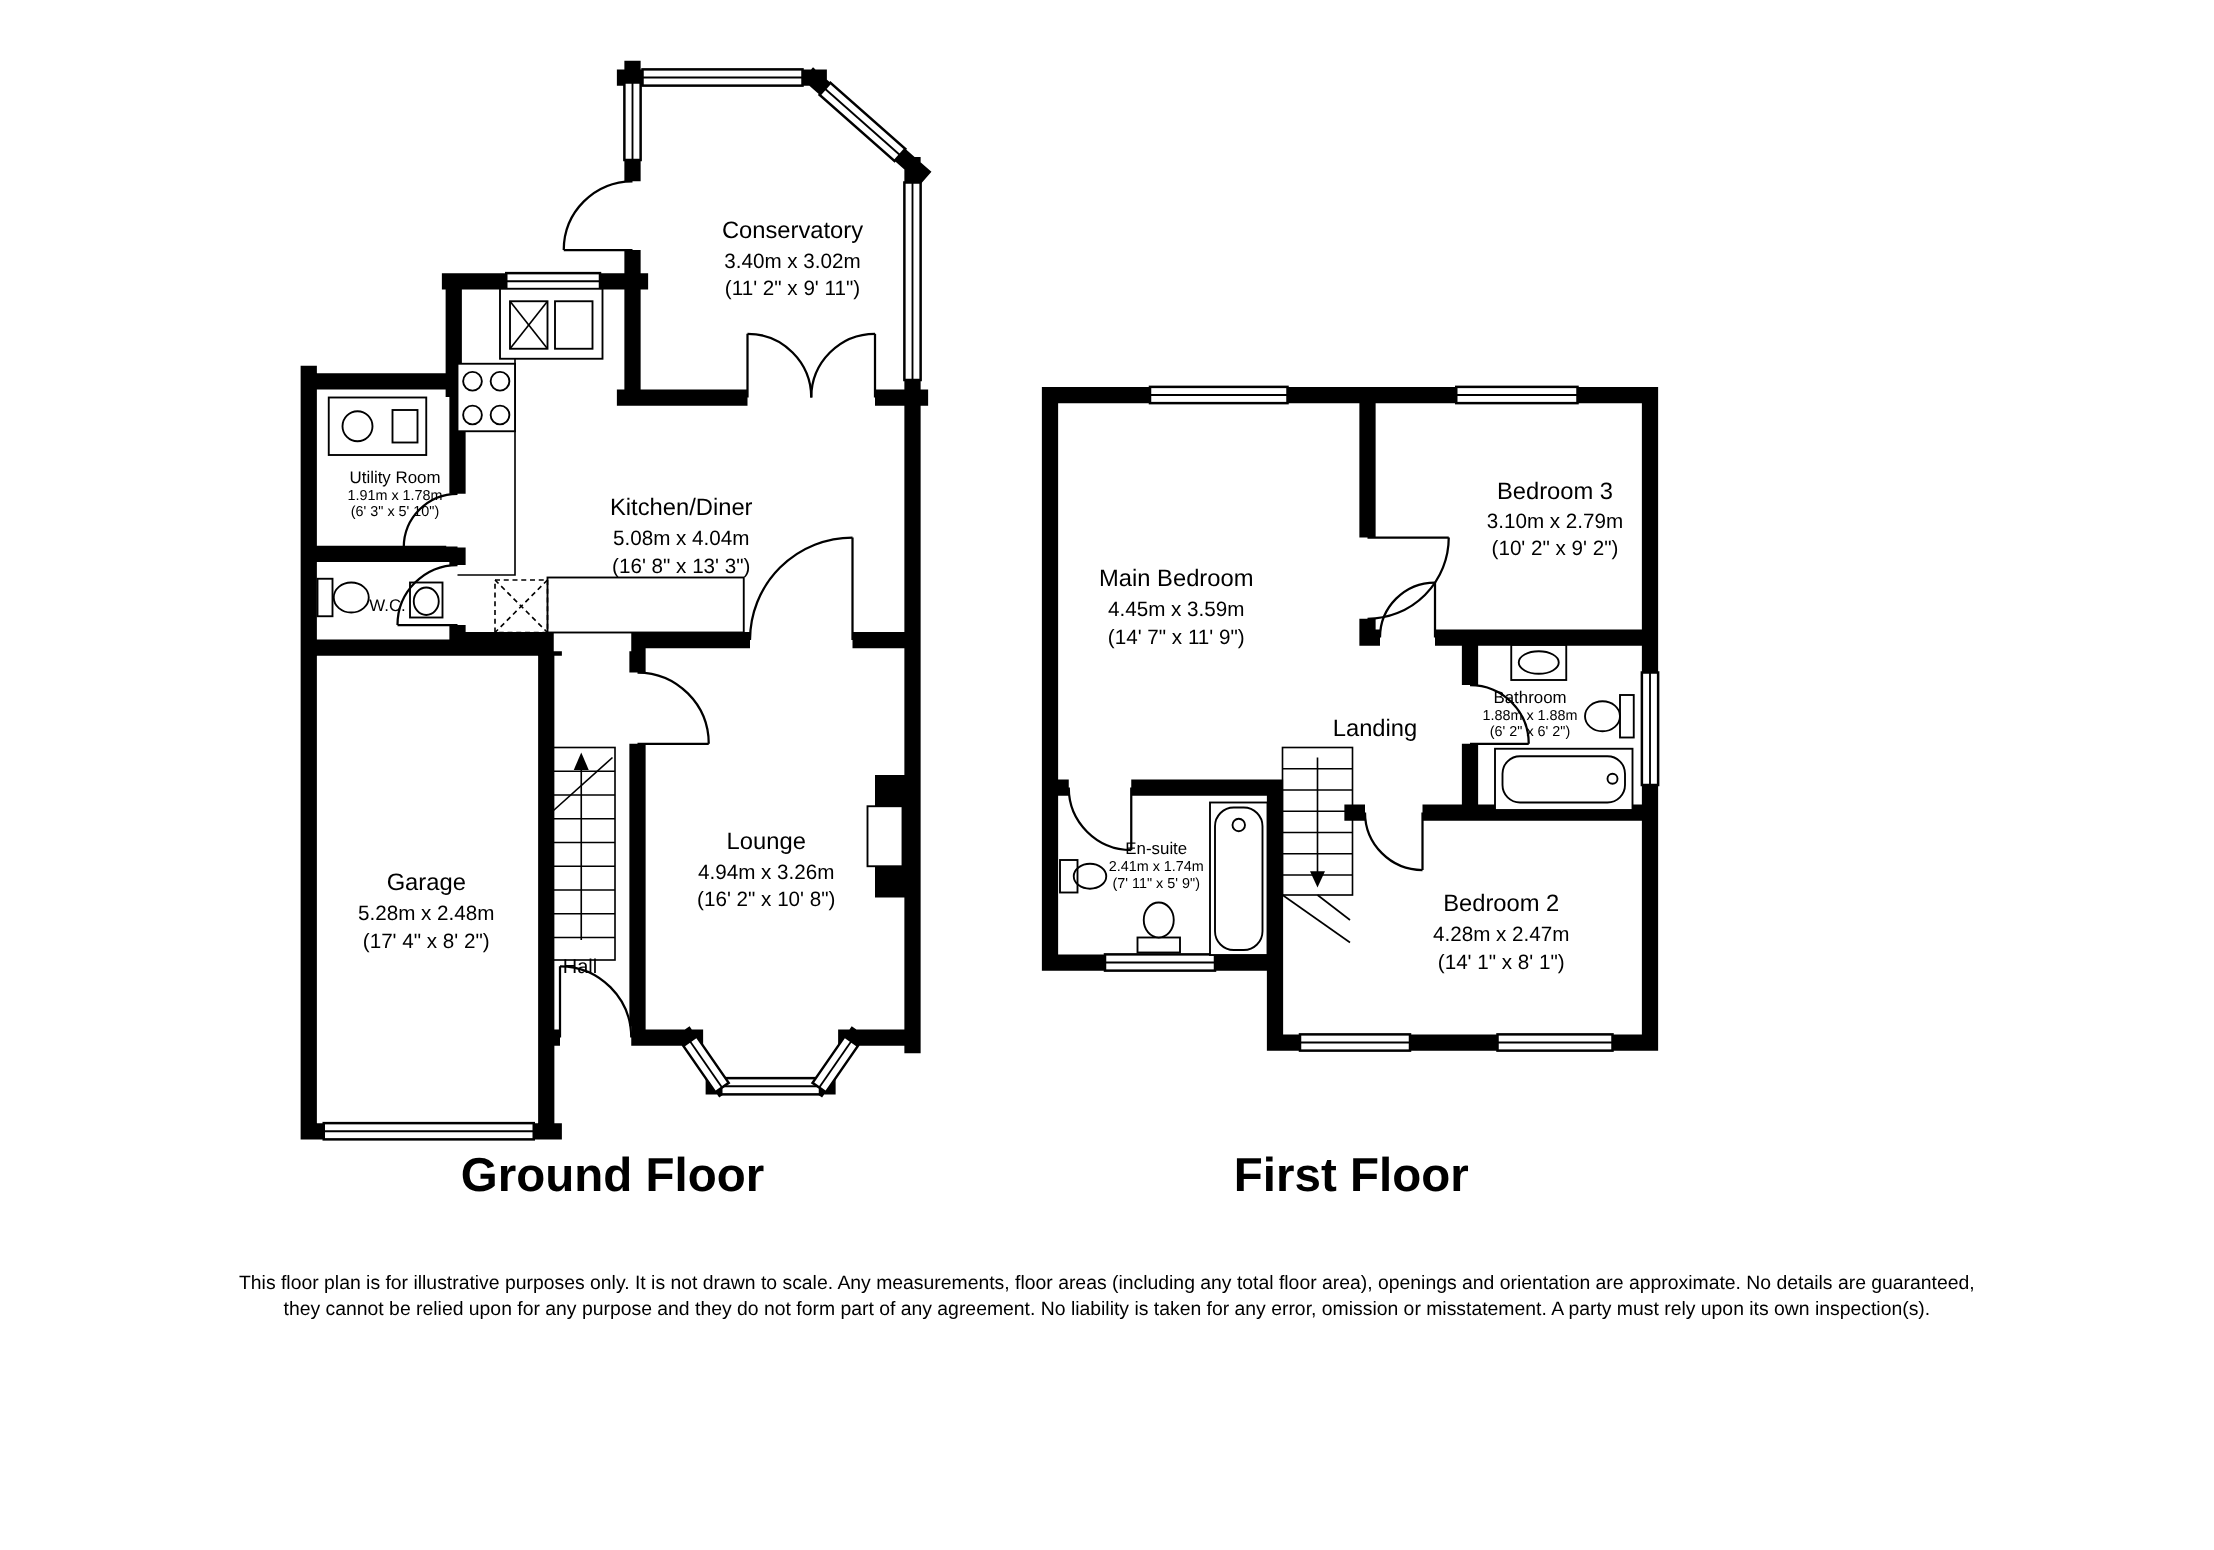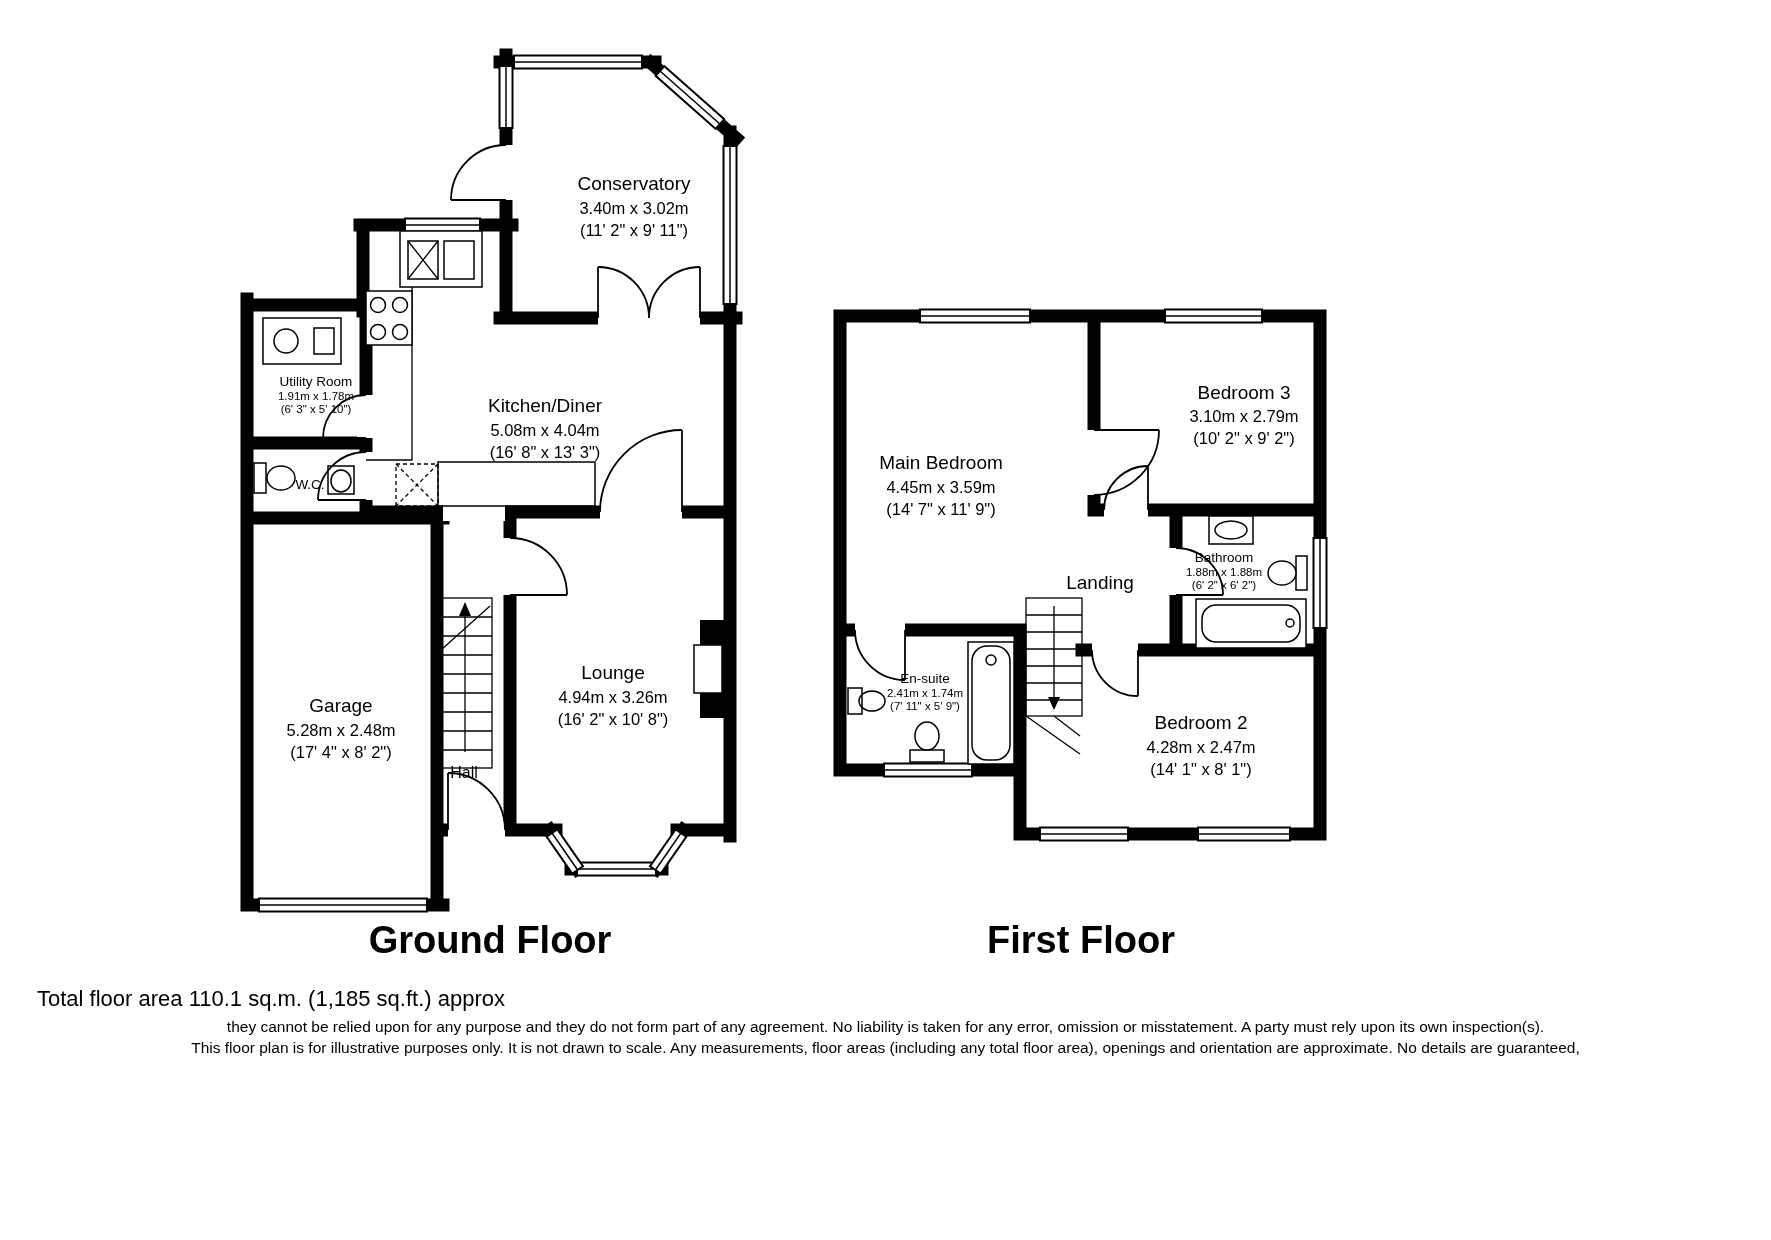--- a/index.html
+++ b/index.html
@@ -344,18 +344,17 @@
       <text class="rds" x="925" y="697">2.41m x 1.74m</text>
       <text class="rds" x="925" y="710">(7' 11" x 5' 9")</text>
       <text class="rn" x="1201" y="729">Bedroom 2</text>
       <text class="rd" x="1201" y="753">4.28m x 2.47m</text>
       <text class="rd" x="1201" y="775">(14' 1" x 8' 1")</text>
       <text class="ft" x="1081" y="953">First Floor</text>
     </g>
   </g>
 </svg>
 
-  <div class="total-area">Total floor area 110.1 sq.m. (1,185 sq.ft.) approx</div>
   <div class="disclaimer">
+    <div>This floor plan is for illustrative purposes only. It is not drawn to scale. Any measurements, floor areas (including any total floor area), openings and orientation are approximate. No details are guaranteed,</div>
     <div>they cannot be relied upon for any purpose and they do not form part of any agreement. No liability is taken for any error, omission or misstatement. A party must rely upon its own inspection(s).</div>
-    <div>This floor plan is for illustrative purposes only. It is not drawn to scale. Any measurements, floor areas (including any total floor area), openings and orientation are approximate. No details are guaranteed,</div>
   </div>
 </div>
 
 </body></html>

